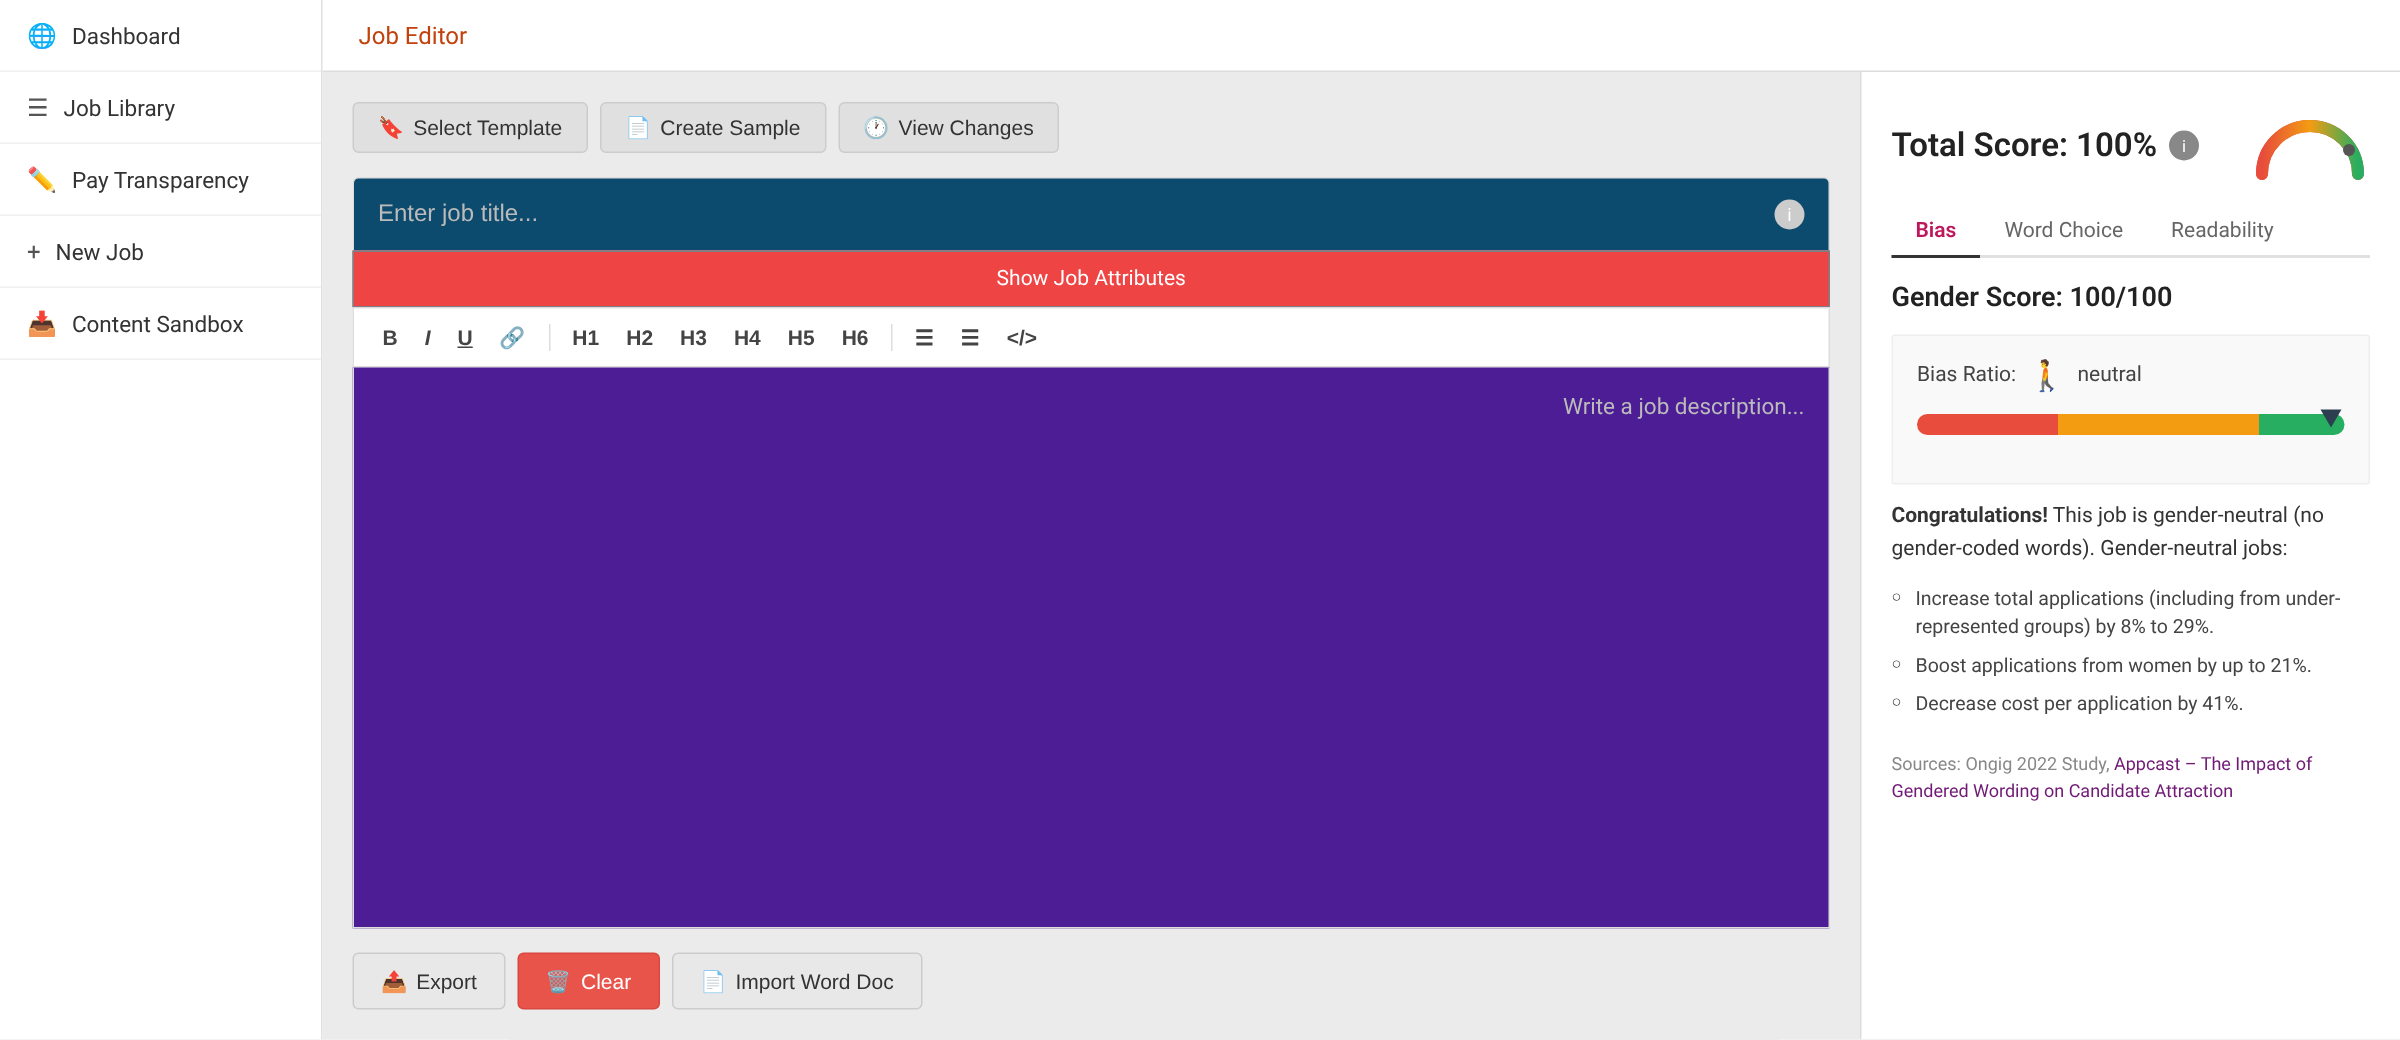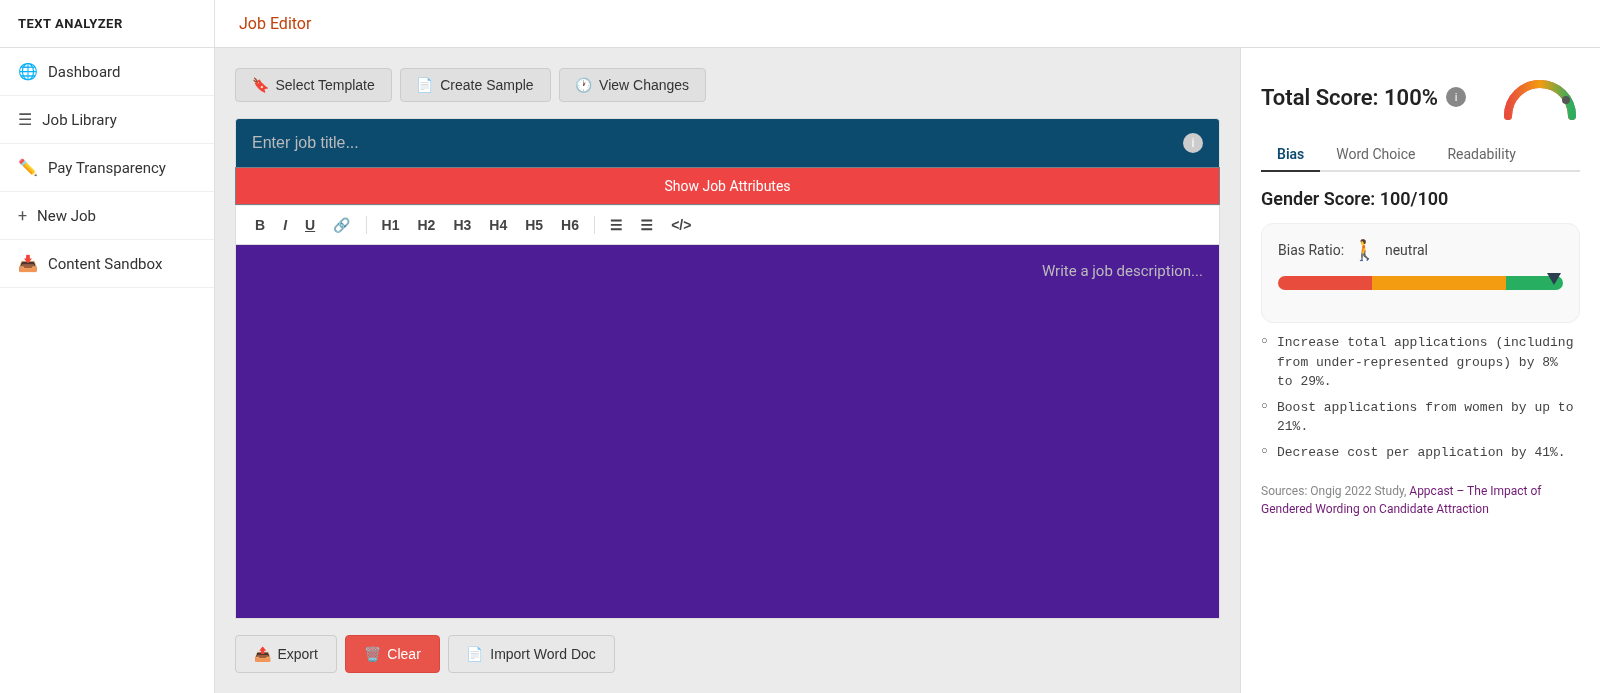--- a/index.html
+++ b/index.html
@@ -249,21 +249,21 @@
     }
     .score-tab {
       padding: 8px 16px;
       font-size: 14px;
       color: #666;
       cursor: pointer;
       border-bottom: 2px solid transparent;
       margin-bottom: -2px;
     }
     .score-tab.active {
-      color: #0c4a6e;
+      color: #be185d;
       font-weight: 600;
       border-bottom: 2px solid #333;
     }
 
     #gender-score-label {
       font-size: 18px;
       font-weight: 600;
       color: #222;
       margin-bottom: 14px;
     }
@@ -305,21 +305,20 @@
       color: #333;
       line-height: 1.6;
       margin-bottom: 12px;
     }
     #congrats-text strong { font-weight: 700; }
 
     #benefits-list {
       list-style: none;
       padding-left: 16px;
       margin-bottom: 14px;
-      font-family: Liberation Mono, monospace;
     }
     #benefits-list li {
       font-size: 13px;
       color: #444;
       line-height: 1.5;
       margin-bottom: 6px;
       position: relative;
     }
     #benefits-list li::before {
       content: '○';
@@ -336,21 +335,20 @@
     #sources-text a {
       color: #701a75;
       text-decoration: none;
       text-align: center;
     }
   </style>
 </head>
 <body>
 
 <div id="sidebar">
-  <div id="sidebar-title">TEXT ANALYZER</div>
   <div class="sidebar-item">
     <span class="nav-icon">🌐</span>
     <span>Dashboard</span>
   </div>
   <div class="sidebar-item">
     <span class="nav-icon">☰</span>
     <span>Job Library</span>
   </div>
   <div class="sidebar-item">
     <span class="nav-icon">✏️</span>
@@ -466,31 +464,34 @@
         <div class="score-tab">
           <span>Word Choice</span>
         </div>
         <div class="score-tab">
           <span>Readability</span>
         </div>
       </div>
 
       <div id="gender-score-label">Gender Score: 100/100</div>
 
-      <div style="background:#f9f9f9; border:1px solid #eee; border-radius:12px; padding:14px 16px; margin-bottom: 10px;">
+      <div style="background:#f9f9f9; border:1px solid #eee; border-radius:2px; padding:14px 16px; margin-bottom: 10px;">
         <div id="bias-ratio-row">
           <span>Bias Ratio:</span>
           <span class="neutral-icon">🚶</span>
           <span>neutral</span>
         </div>
         <div id="bias-bar">
           <div id="bias-indicator"></div>
         </div>
       </div>
 
+      <p id="congrats-text">
+        <strong>Congratulations!</strong><span> This job is gender-neutral (no gender-coded words). Gender-neutral jobs:</span>
+      </p>
 
       <ul id="benefits-list">
         <li>Increase total applications (including from under-represented groups) by 8% to 29%.</li>
         <li>Boost applications from women by up to 21%.</li>
         <li>Decrease cost per application by 41%.</li>
       </ul>
 
       <div id="sources-text">
         <span>Sources: Ongig 2022 Study, </span><a href="#">Appcast – The Impact of Gendered Wording on Candidate Attraction</a>
       </div>

